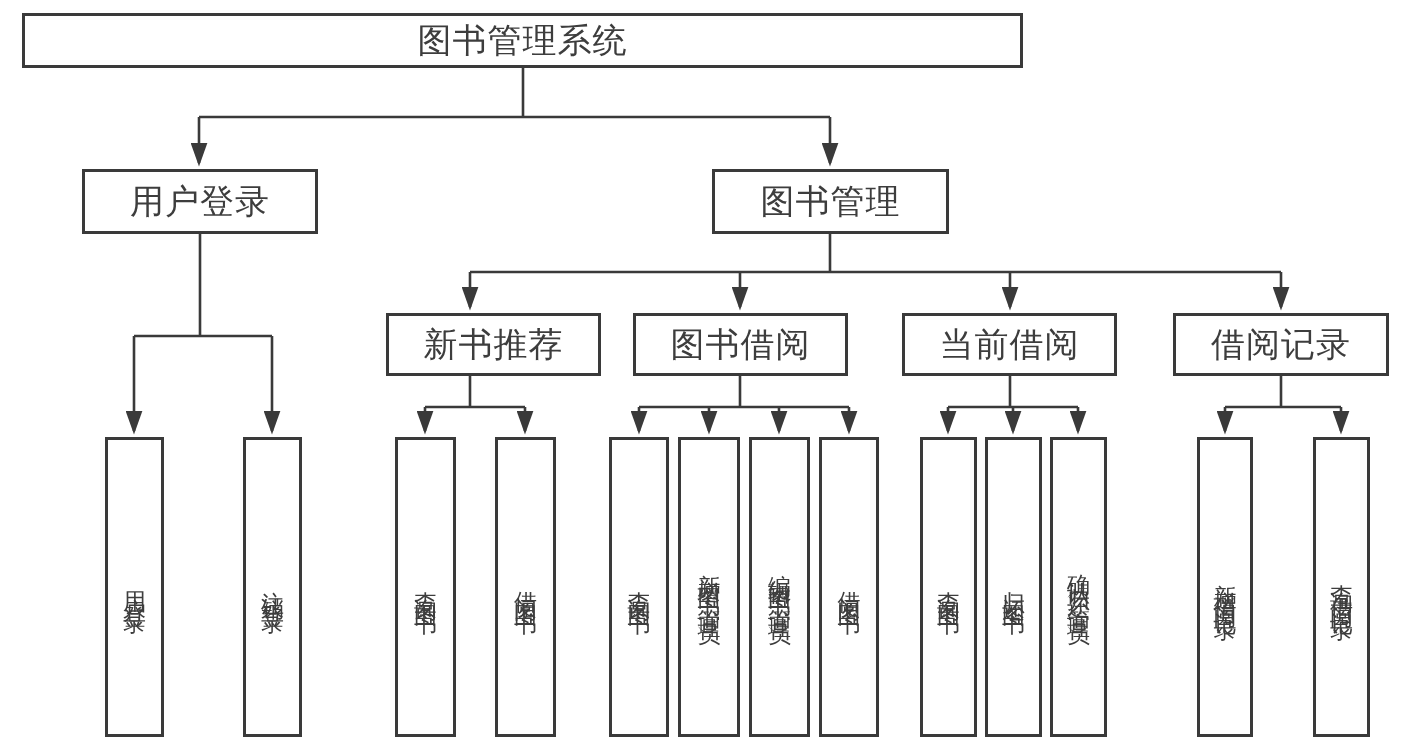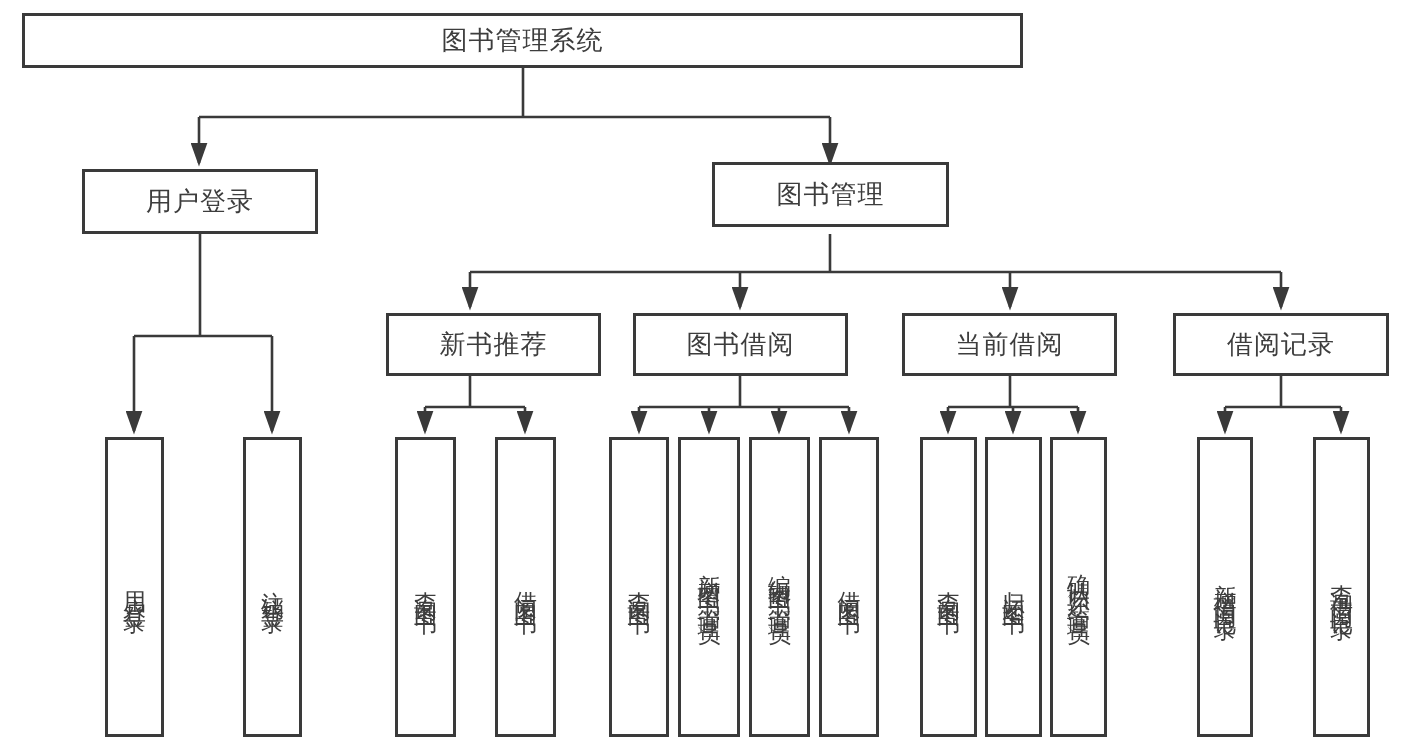--- a/index.html
+++ b/index.html
@@ -21,21 +21,21 @@
   .connectors .head{fill:var(--line-color);}
   .node{
     position:absolute;
     box-sizing:border-box;
     background:var(--box-bg);
     border:3px solid var(--line-color);
     color:var(--text-color);
     display:flex;align-items:center;justify-content:center;
     z-index:2;
   }
-  .node.h{font-size:26px;letter-spacing:1px;white-space:nowrap;}
+  .node.h{font-size:34px;letter-spacing:1px;white-space:nowrap;}
   .node.v{font-size:23px;}
   .vlabel{
     writing-mode:vertical-rl;
     text-orientation:mixed;
     letter-spacing:7px;
     line-height:1;
     display:block;
   }
   .watermark{
     position:absolute;
@@ -94,21 +94,21 @@
     <line class="wire" x1="1341" y1="407" x2="1341" y2="431" marker-end="url(#arrowhead)"></line>
   </svg>
 
   <div class="node h" style="left:22px;top:13px;width:1001px;height:55px;">
     <span>图书管理系统</span>
   </div>
 
   <div class="node h" style="left:82px;top:169px;width:236px;height:65px;">
     <span>用户登录</span>
   </div>
-  <div class="node h" style="left:712px;top:162px;width:237px;height:65px;">
+  <div class="node h" style="left:712px;top:169px;width:237px;height:65px;">
     <span>图书管理</span>
   </div>
 
   <div class="node h" style="left:363px;top:313px;width:215px;height:63px;margin-left:23px;">
     <span>新书推荐</span>
   </div>
   <div class="node h" style="left:902px;top:313px;width:215px;height:63px;">
     <span>当前借阅</span>
   </div>
   <div class="node h" style="left:633px;top:313px;width:215px;height:63px;">

